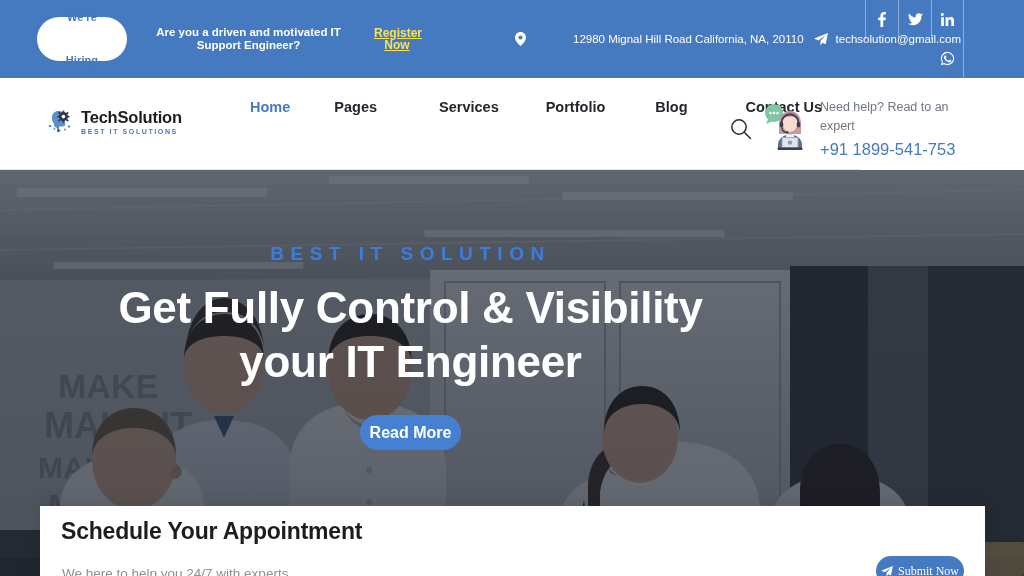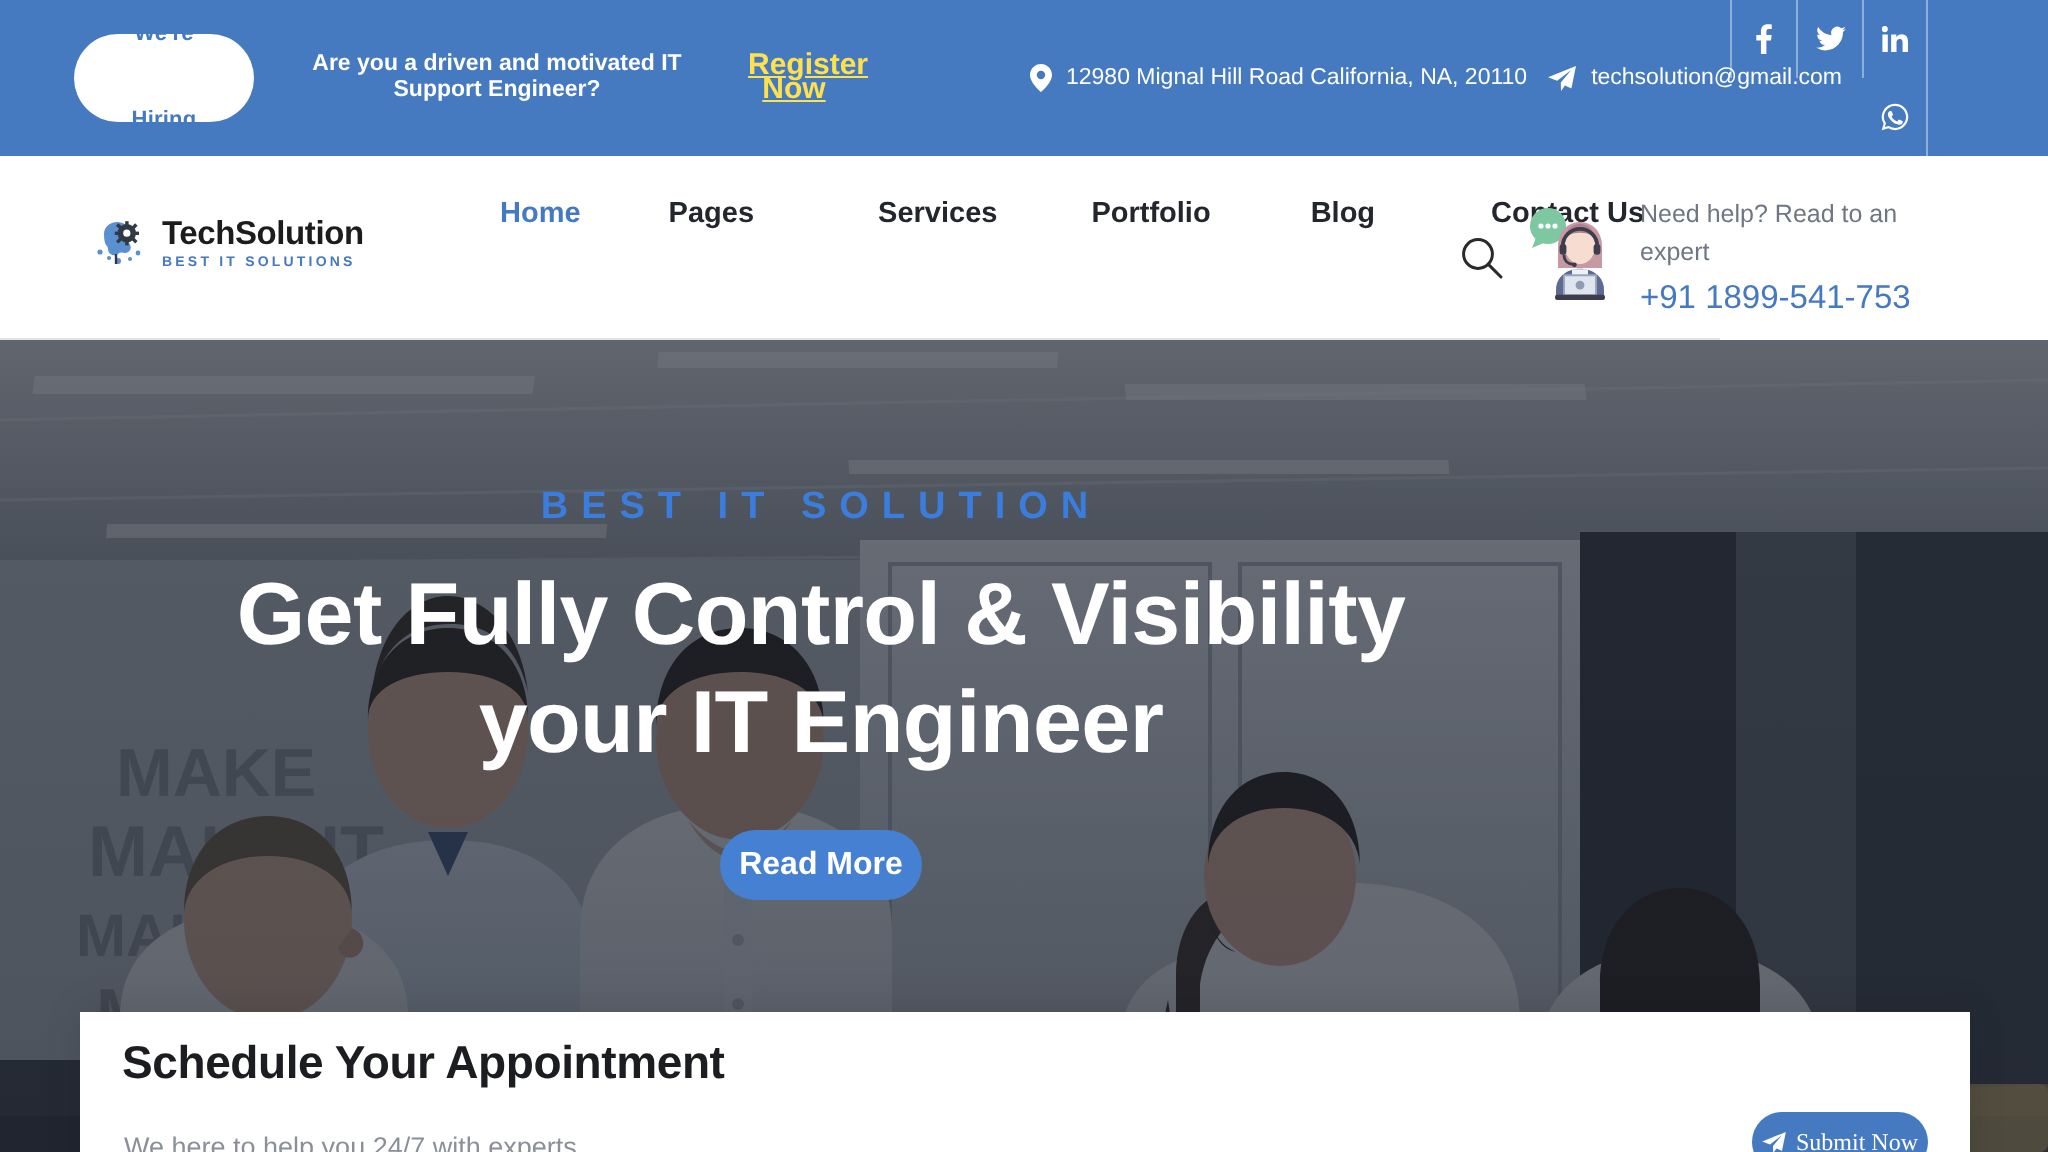--- a/index.html
+++ b/index.html
@@ -37,34 +37,34 @@
     margin-left: 14px;
     color: #ffffff;
     font-size: 11.5px; line-height: 13px;
     font-weight: bold;
     text-align: center;
     width: 215px;
   }
   .register-now {
     margin-left: 18px;
     color: #ffe14d;
-    font-size: 15px; line-height: 12px;
+    font-size: 12px; line-height: 12px;
     font-weight: bold;
     text-decoration: underline;
     text-align: center;
     width: 46px;
     cursor: pointer;
   }
   .contact-group {
     display: flex; align-items: center;
     margin-left: 95px;
     color: #ffffff; font-size: 11.5px;
   }
   .pin-icon { display: inline-block; margin-right: 7px; line-height: 0; }
-  .addr-text { white-space: nowrap; }
+  .addr-text { white-space: nowrap; margin-left: 40px; }
   .plane-icon { display: inline-block; margin: 0 8px 0 10px; line-height: 0; }
   .email-text { white-space: nowrap; }
 
   .social-wrap {
     position: absolute; right: 0; top: 0;
     height: 78px; width: 170px;
   }
   .social-row {
     position: absolute; top: 0; right: 60px;
     display: flex; height: 39px; align-items: center;

